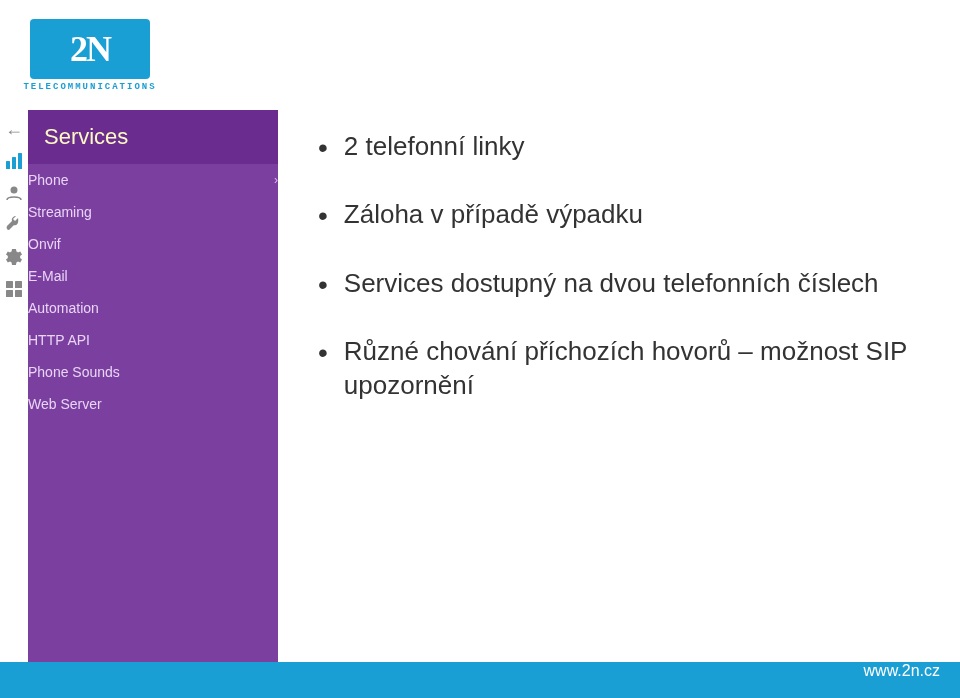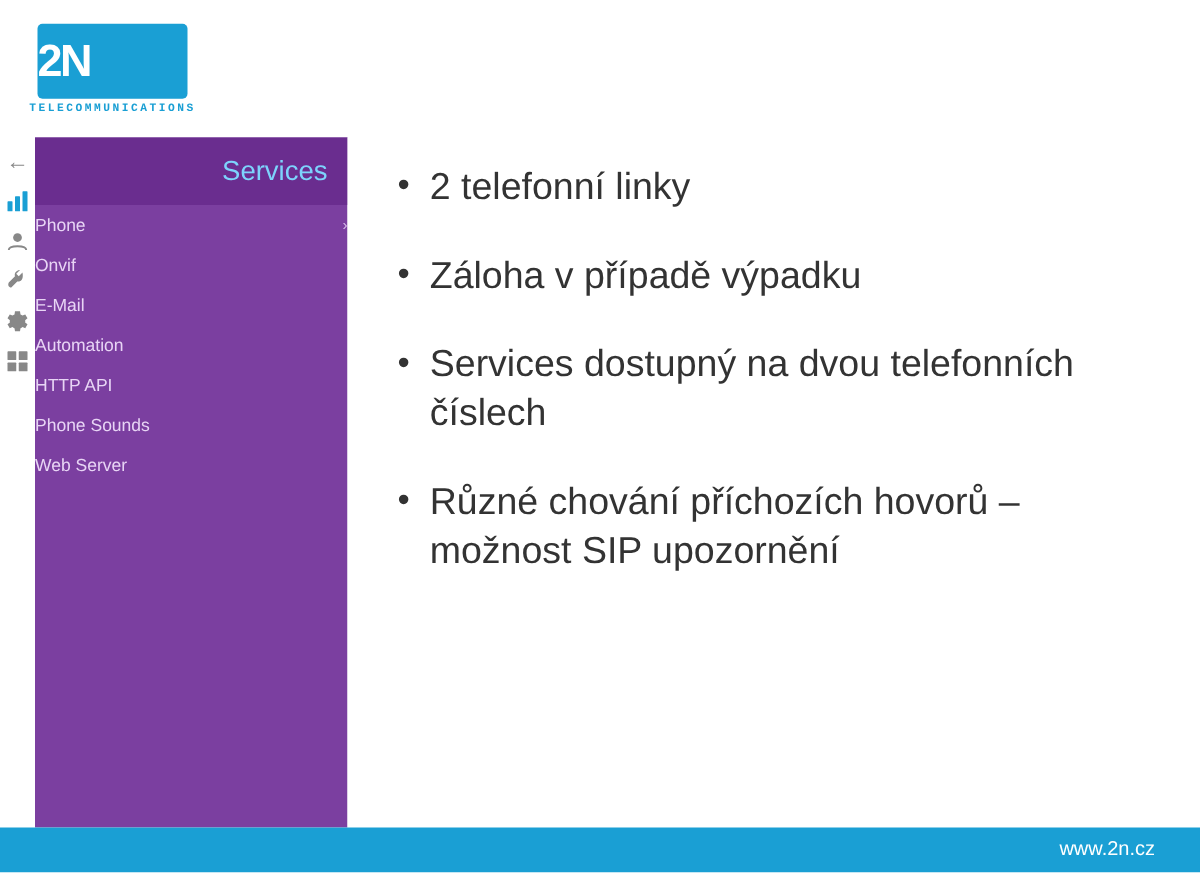--- a/index.html
+++ b/index.html
@@ -29,21 +29,23 @@
       align-items: center;
       justify-content: center;
     }
 
     .logo-box {
       background: #1a9fd4;
       width: 120px;
       height: 60px;
       display: flex;
       align-items: center;
+      justify-content: center;
       border-radius: 4px;
+      font-family: Liberation Serif, serif;
     }
 
     .logo-2n {
       color: #fff;
       font-size: 36px;
       font-weight: 900;
       letter-spacing: -2px;
     }
 
     .logo-telecom {
@@ -99,25 +101,24 @@
     
     .sidebar-nav {
       width: 250px;
       background: #7b3fa0;
       flex-shrink: 0;
       padding-top: 0;
     }
 
     .sidebar-header {
       background: #6a2d8f;
-      color: #7dd3fc;
+      color: #fef9c3;
       font-size: 22px;
       font-weight: 400;
       padding: 14px 16px;
-      text-align: right;
     }
 
     .sidebar-items {
       list-style: none;
     }
 
     .sidebar-item {
       color: #e8d5f5;
       font-size: 14px;
       padding: 8px 0;
@@ -141,21 +142,21 @@
 
     .bullet-list {
       list-style: none;
       padding: 0;
     }
 
     .bullet-list li {
       display: flex;
       align-items: flex-start;
       margin-bottom: 32px;
-      font-size: 30px;
+      font-size: 26px;
       color: #333;
       line-height: 1.3;
     }
 
     .bullet-list li::before {
       content: '•';
       color: #333;
       font-size: 28px;
       margin-right: 16px;
       flex-shrink: 0;
@@ -164,23 +165,22 @@
 
     
     .footer-bar {
       position: absolute;
       bottom: 0;
       left: 0;
       right: 0;
       height: 36px;
       background: #1a9fd4;
       display: flex;
-      align-items: center;
       justify-content: flex-end;
-      padding: 0 36px;
+      padding: 0 20px;
     }
 
     .footer-url {
       color: #fff;
       font-size: 16px;
       font-weight: 400;
     }
   </style>
 </head>
 <body>
@@ -235,20 +235,23 @@
   </div>
 
   <div class="sidebar-nav">
     <div class="sidebar-header">Services</div>
     <ul class="sidebar-items">
       <li class="sidebar-item">
         <span>Phone</span>
         <span class="chevron">›</span>
       </li>
       <li class="sidebar-item">
+        <span>Streaming</span>
+      </li>
+      <li class="sidebar-item">
         <span>Onvif</span>
       </li>
       <li class="sidebar-item">
         <span>E-Mail</span>
       </li>
       <li class="sidebar-item">
         <span>Automation</span>
       </li>
       <li class="sidebar-item">
         <span>HTTP API</span>

